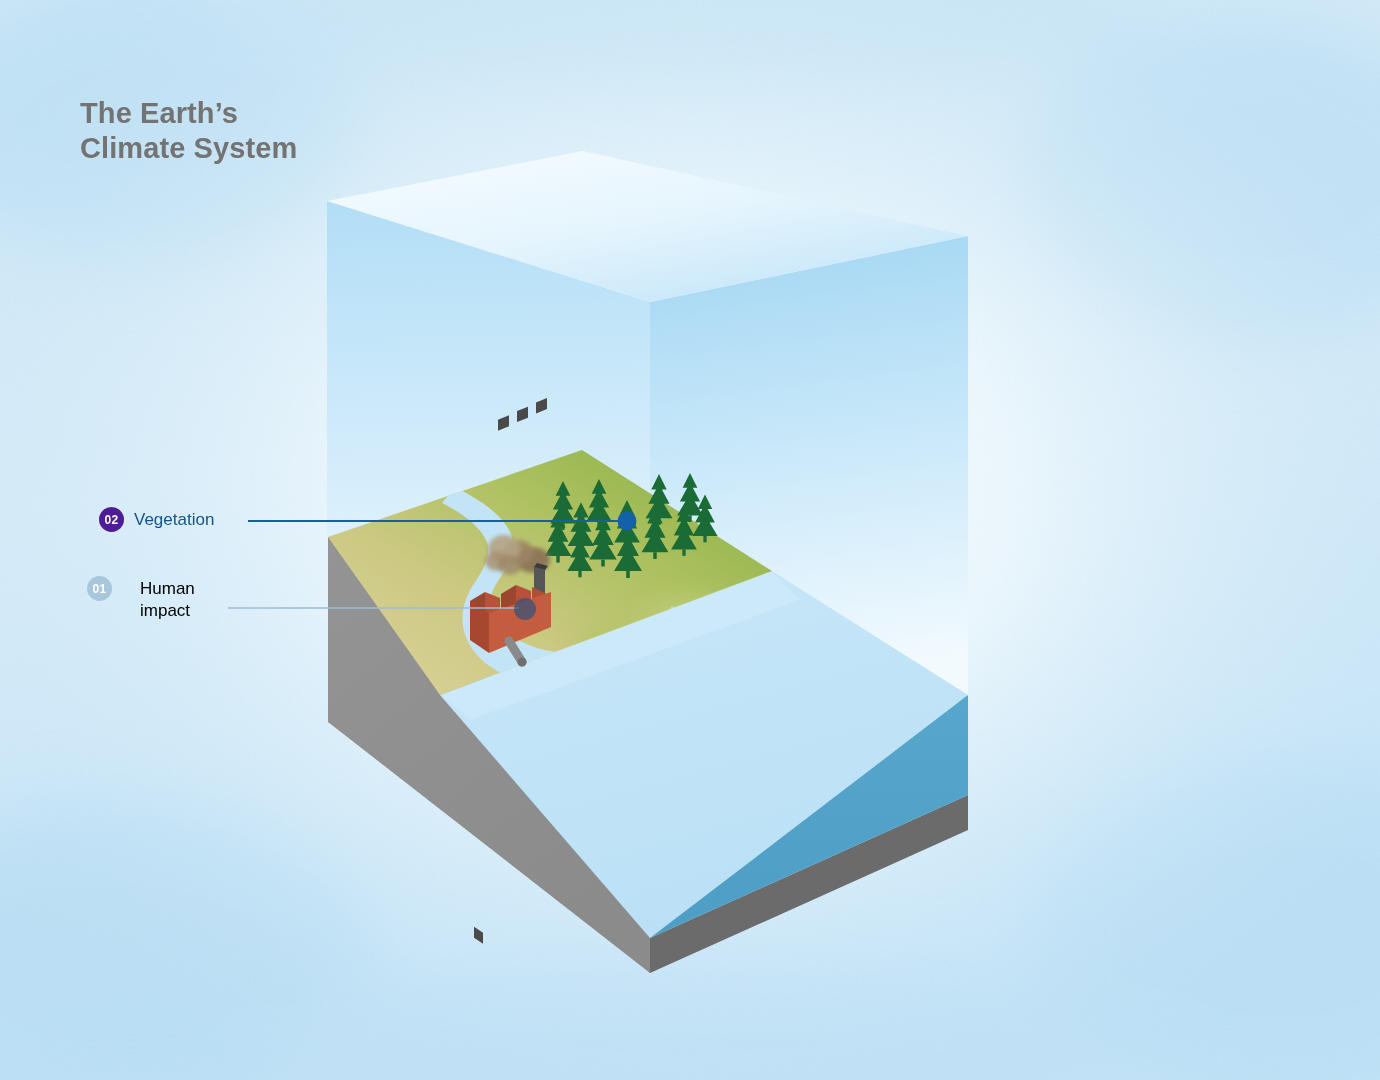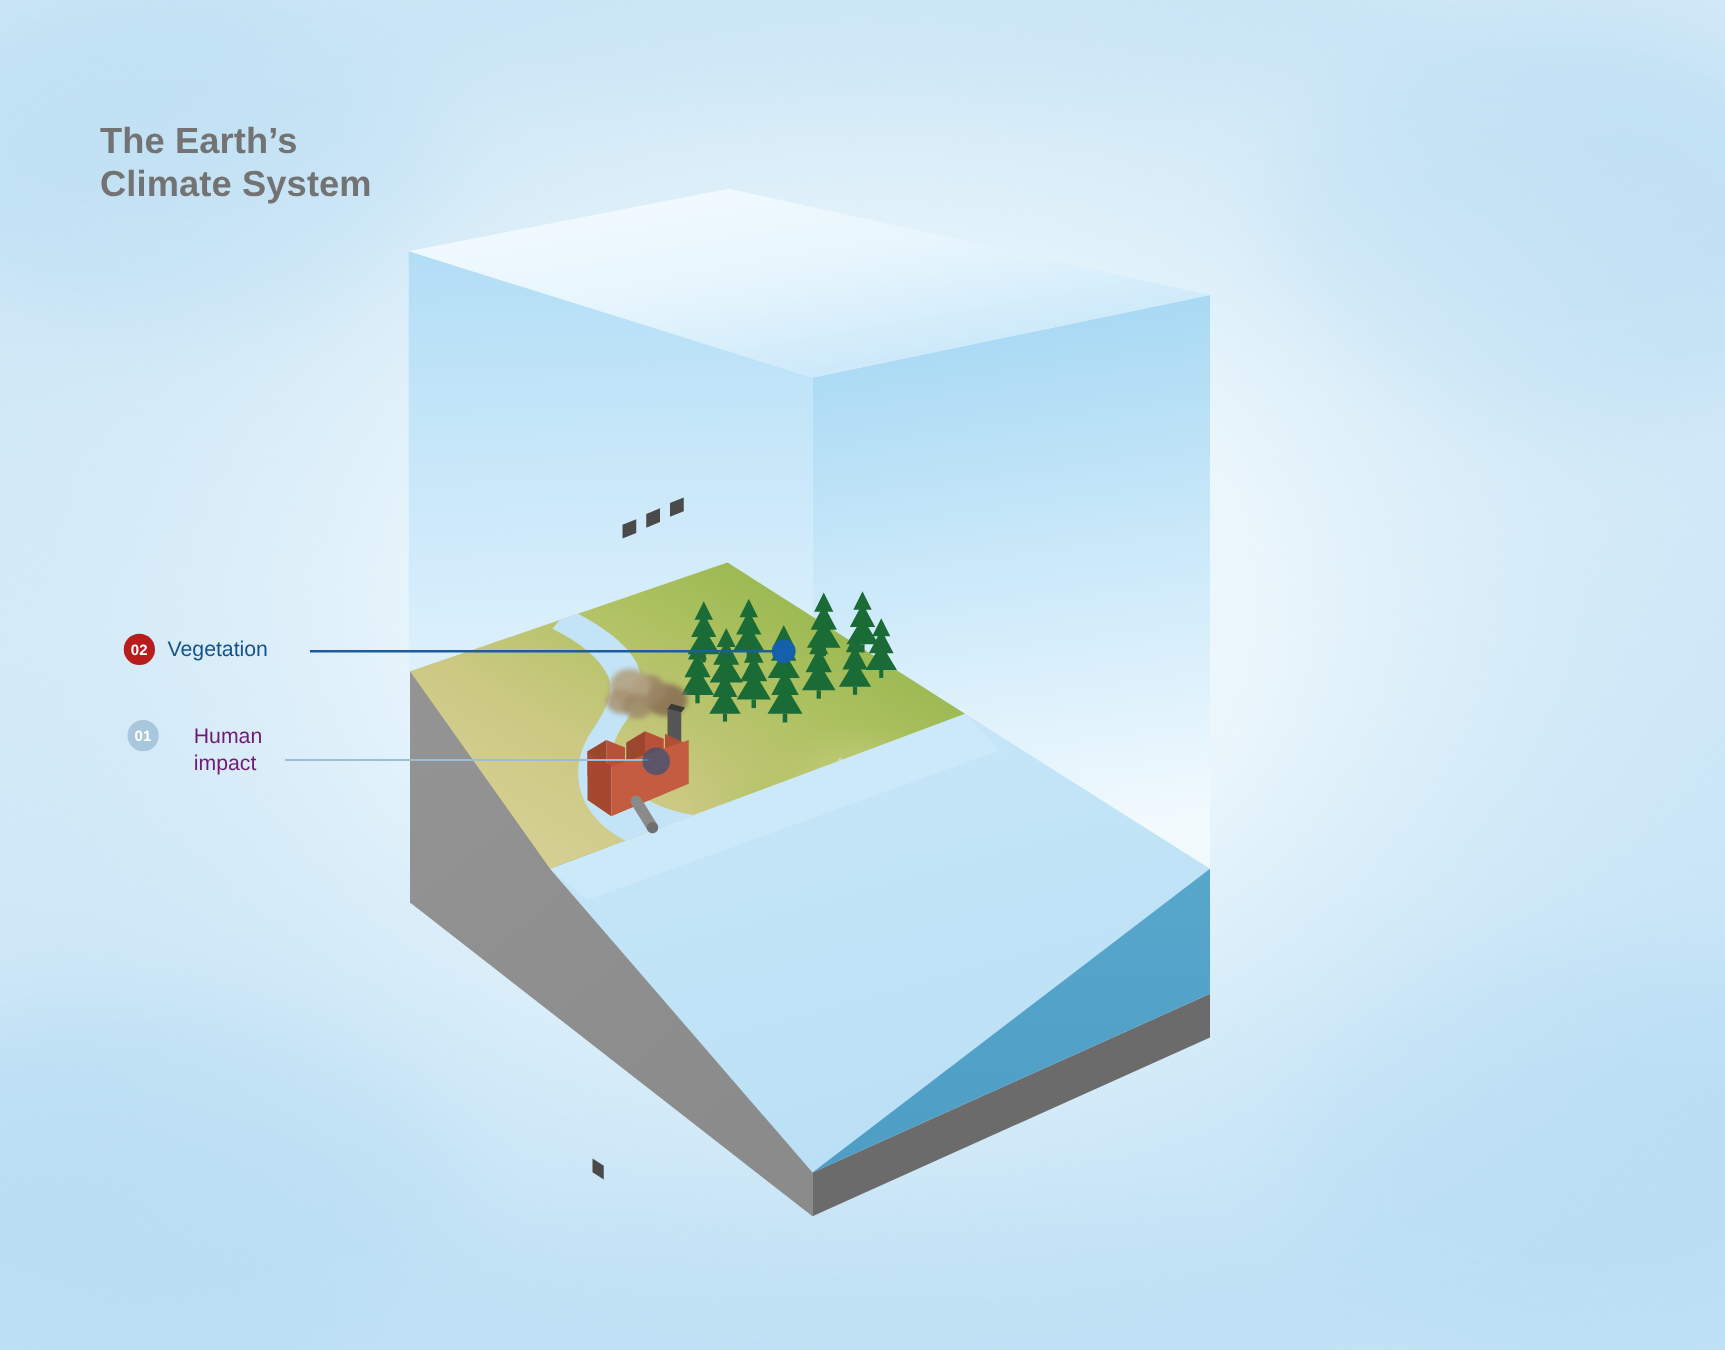--- a/index.html
+++ b/index.html
@@ -14,31 +14,31 @@
   #title{
     position:absolute;left:80px;top:96px;z-index:40;
     font-size:29px;line-height:1.22;font-weight:700;
     color:#737373;letter-spacing:.1px;white-space:pre-line;
   }
   
   #scene{position:absolute;left:0;top:0;width:1380px;height:1080px;z-index:10;}
   
   .legend-item{position:absolute;z-index:45;display:flex;align-items:flex-start;gap:10px;}
   #legend-vegetation{left:99px;top:507px;}
-  #legend-human{left:102px;top:576px;gap:28px;}
+  #legend-human{left:87px;top:576px;gap:28px;}
   .badge{
     width:25px;height:25px;border-radius:50%;flex:0 0 25px;
     display:flex;align-items:center;justify-content:center;
     font-size:12px;font-weight:700;color:#ffffff;letter-spacing:.3px;
   }
-  .badge-active{background:#b91c1c;}
+  .badge-active{background:#4c1d95;}
   .badge-inactive{background:#a8c7dd;}
   .legend-text{font-size:17px;font-weight:400;line-height:1.28;white-space:pre-line;padding-top:2px;}
   .legend-text-active{color:#15538c;}
-  .legend-text-inactive{color:#701a75;font-weight:400;}
+  .legend-text-inactive{color:#000000;font-weight:400;}
 </style>
 </head>
 <body>
 
 <svg id="bg-watercolor" viewBox="0 0 1380 1080" preserveAspectRatio="none">
   <defs>
     <radialGradient id="bgGlow" cx="50%" cy="46%" r="62%">
       <stop offset="0%" stop-color="#ffffff" stop-opacity="0.98"></stop>
       <stop offset="38%" stop-color="#f2fbff" stop-opacity="0.80"></stop>
       <stop offset="68%" stop-color="#dcf0fb" stop-opacity="0.35"></stop>

